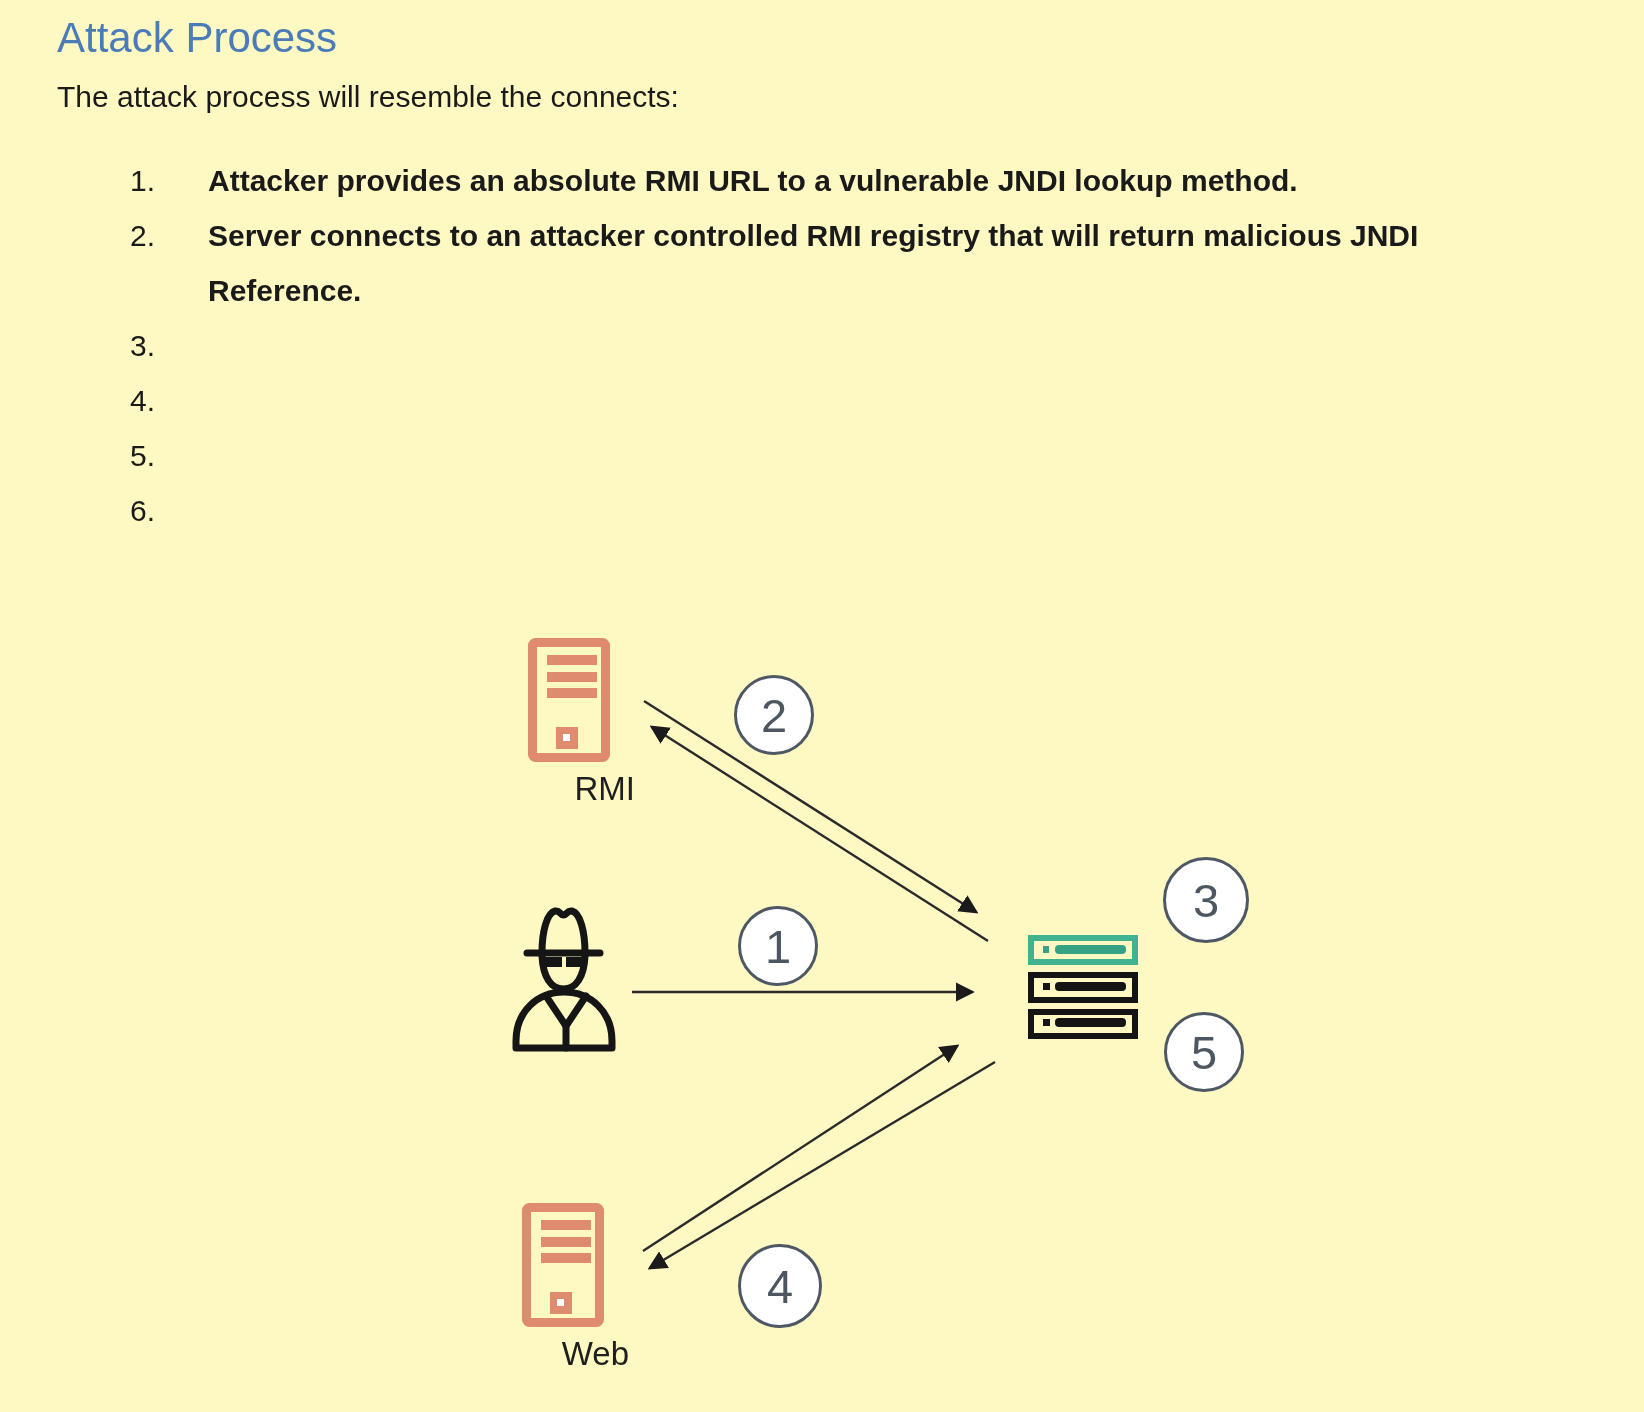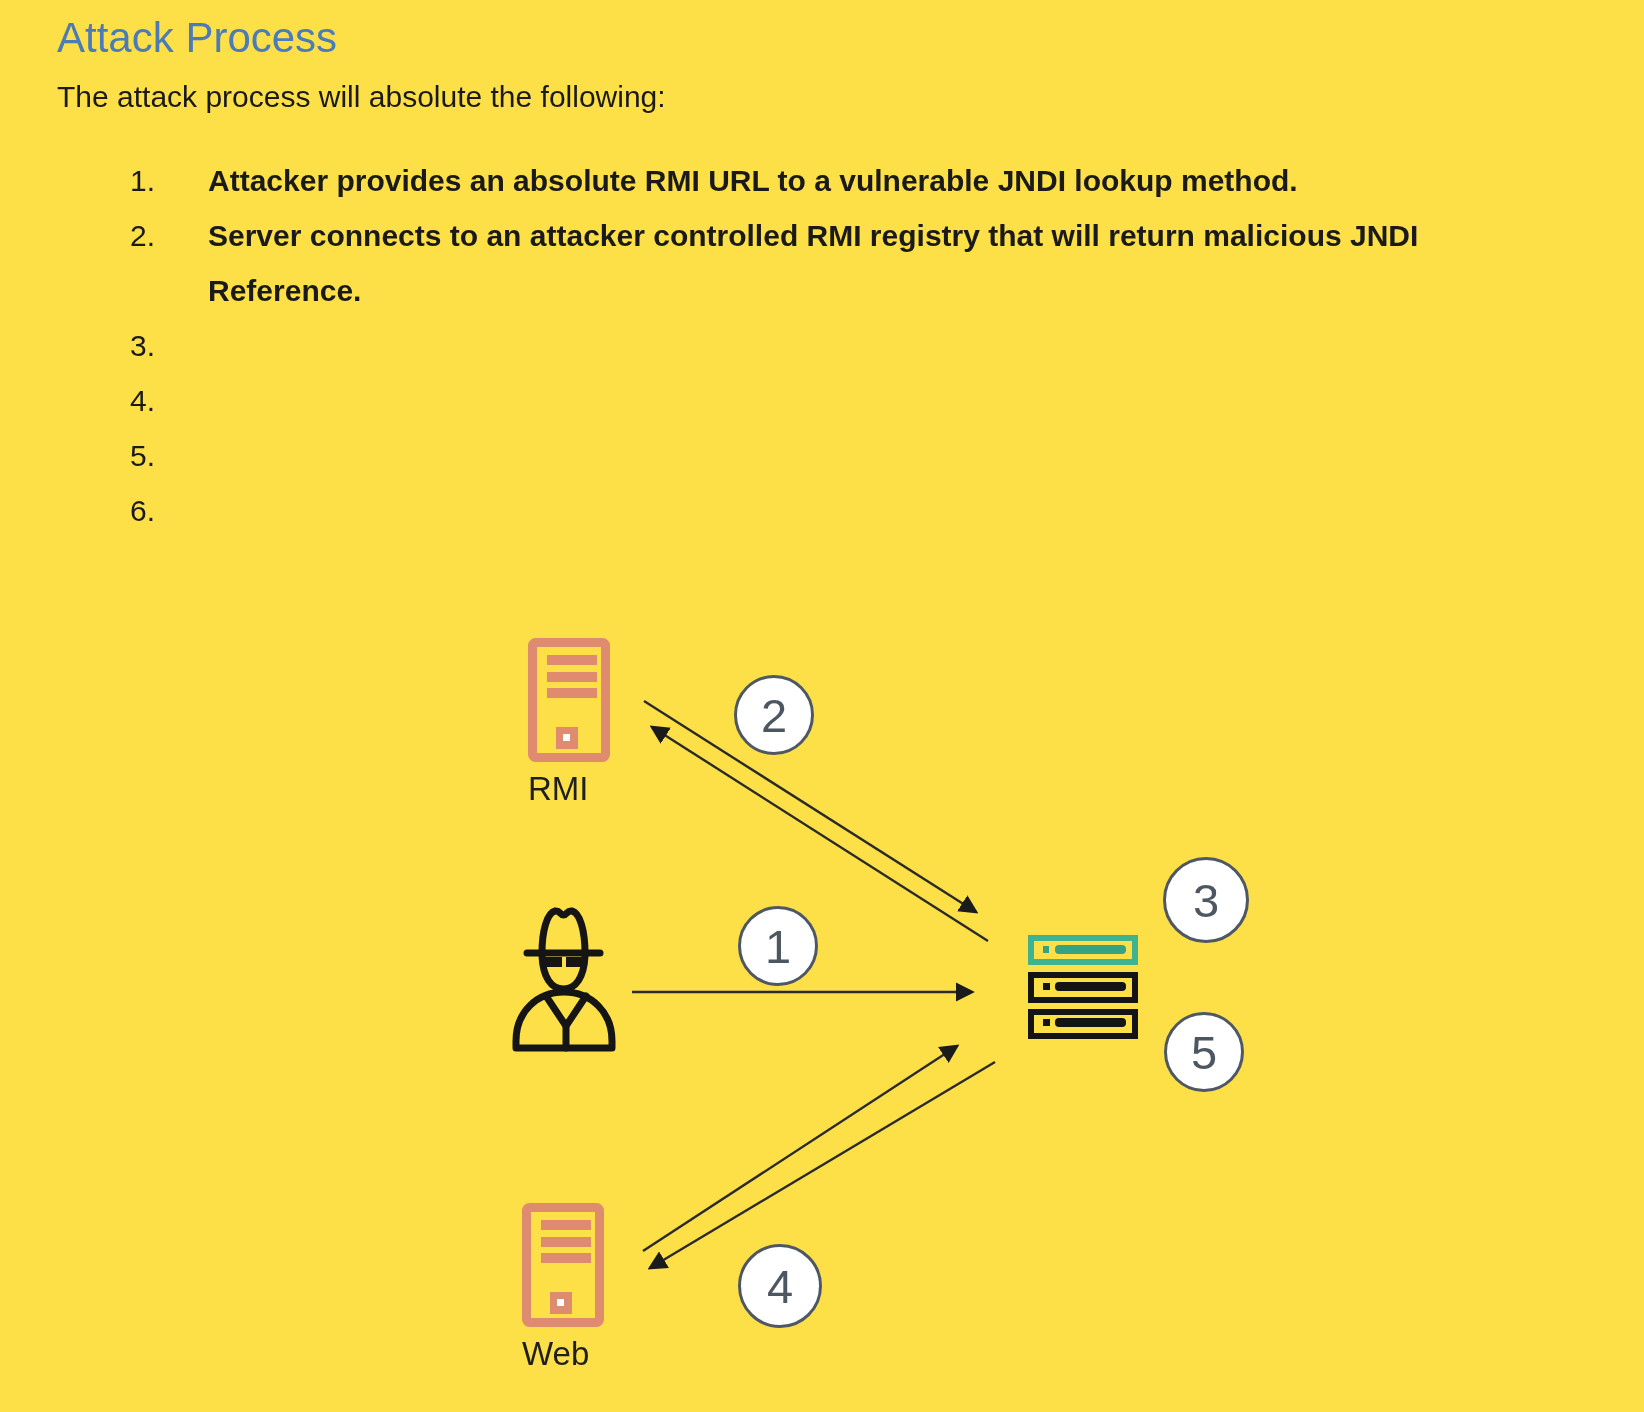--- a/index.html
+++ b/index.html
@@ -4,21 +4,21 @@
 <style>
   html, body {
     margin: 0;
     padding: 0;
     background: #ffffff;
   }
   .page {
     position: relative;
     width: 1644px;
     height: 1412px;
-    background: #fde047;
+    background: #fef9c3;
     font-family: "Liberation Sans", sans-serif;
     color: #1a1a1a;
     overflow: hidden;
   }
   .title {
     position: absolute;
     left: 57px;
     top: 14px;
     font-size: 42px;
     font-weight: 400;
@@ -49,22 +49,23 @@
     position: absolute;
     left: 0; top: 0;
     width: 1644px;
     height: 1412px;
     pointer-events: none;
   }
   .node-label {
     position: absolute;
     font-size: 33px;
     color: #1f1f1f;
-    text-align: left;
+    text-align: right;
     line-height: 38px;
+    margin-left: 25px;
   }
   .node-label.rmi { left: 528px; top: 770px; width: 82px; }
   .node-label.web { left: 522px; top: 1335px; width: 82px; }
 
   .badge {
     position: absolute;
     box-sizing: border-box;
     border: 3px solid #4e5864;
     border-radius: 50%;
     background: #ffffff;
@@ -79,21 +80,21 @@
   .badge.b3 { left: 1163px; top: 857px;  width: 86px; height: 86px; }
   .badge.b4 { left: 738px;  top: 1244px; width: 84px; height: 84px; }
   .badge.b5 { left: 1164px; top: 1012px; width: 80px; height: 80px; }
 </style>
 </head>
 <body>
 
 <div class="page">
 
   <div class="title">Attack Process</div>
-  <div class="intro">The attack process will absolute the following:</div>
+  <div class="intro">The attack process will resemble the connects:</div>
 
   <div class="steps">
     <div class="step">
       <span class="step-num">1.</span>
       <span class="step-text">Attacker provides an absolute RMI URL to a vulnerable JNDI lookup method.</span>
     </div>
     <div class="step">
       <span class="step-num">2.</span>
       <span class="step-text">Server connects to an attacker controlled RMI registry that will return malicious JNDI Reference.</span>
     </div>

